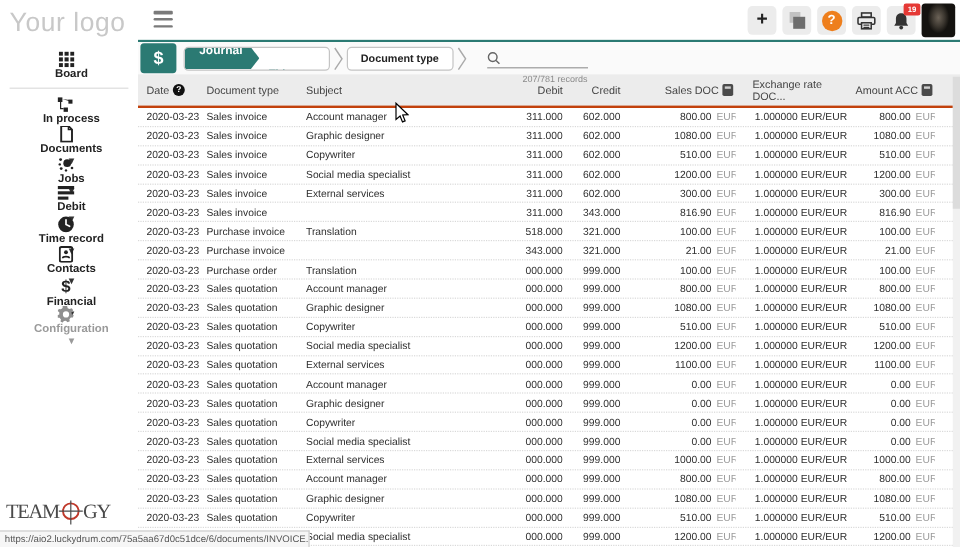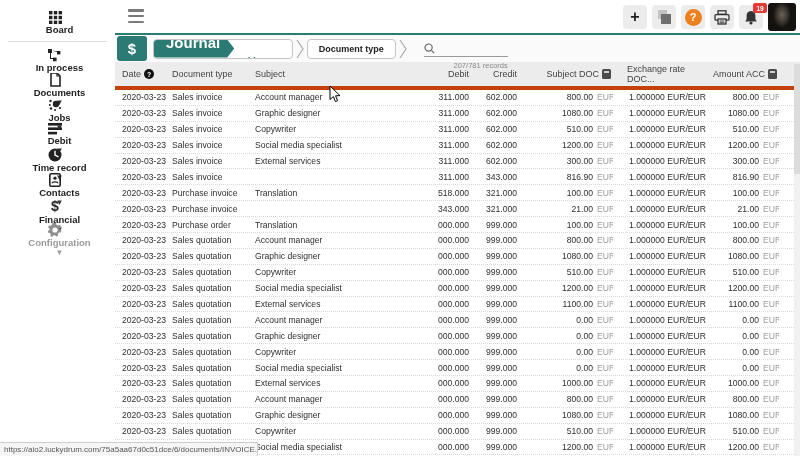--- a/index.html
+++ b/index.html
@@ -47,35 +47,35 @@
     background:radial-gradient(ellipse 9px 13px at 50% 42%, #6b6257 0%, #3a352e 60%, #14120f 100%); }
 
   
   .panel { position:absolute; left:115px; top:33px; right:0; bottom:0; background:#fafafa;
     border-top:2px solid #2b7a73; }
   .ptoolbar { height:27px; display:flex; align-items:center; padding-left:2px; position:relative; }
   .money-tile { width:30px; height:25px; background:#2b7a73; border-radius:3px; color:#fff;
     display:flex; align-items:center; justify-content:center; font-size:15px; font-weight:bold; margin-right:6px; cursor:pointer; }
   .crumb-box { display:flex; align-items:center; height:20px; background:#fff; border:1px solid #c4c4c4;
     border-radius:4px; overflow:hidden; }
-  .crumb-journal { background:#2b7a73; color:#fff; font-size:15px; font-weight:bold; height:100%;
+  .crumb-journal { background:#2b7a73; color:#fff; font-size:10px; font-weight:bold; height:100%;
     display:flex; align-items:center; padding:0 14px 12px 12px; cursor:pointer;
     clip-path:polygon(0 0, calc(100% - 7px) 0, 100% 50%, calc(100% - 7px) 100%, 0 100%); }
   .crumb-thisyear { color:#2b7a73; font-size:9px; font-weight:bold; padding:0 10px 0 8px; cursor:pointer;margin-top:24px; }
   .crumb-doc { background:#fff; border:1px solid #c4c4c4; border-radius:4px; height:20px;
     display:flex; align-items:center; font-size:9px; font-weight:bold; color:#222; padding:0 11px; cursor:pointer; }
   .crumb-sep { margin:0 3px; display:flex; align-items:center; }
   .searchwrap { margin-left:14px; position:relative; display:flex; align-items:flex-end; }
   .search-line { width:84px; border-bottom:1px solid #9a9a9a; height:16px; display:flex; align-items:center; }
   .records { position:absolute; right:0; top:20px; font-size:7.5px; color:#8a8a8a; white-space:nowrap; }
 
   
   .tgrid { display:grid; grid-template-columns:50px 83px 166px 48px 48px 76px 20px 96px 50px 20px;
     padding-left:7px; align-items:center; }
-  .thead { height:28px; background:#ececec; border-bottom:4px solid #c2410c; font-size:9px; color:#444; }
+  .thead { height:28px; background:#ececec; border-bottom:2px solid #c2410c; font-size:9px; color:#444; }
   .thead .h { display:flex; align-items:center; gap:3px; }
   .thead .h.r { justify-content:flex-end; }
   .thead .span2 { grid-column:span 2; padding-right:2px; }
   .ratehead { padding-left:14px; }
   .qmark { width:10px; height:10px; background:#111; color:#fff; border-radius:50%; font-size:7px;
     font-weight:bold; display:flex; align-items:center; justify-content:center; }
   .sumicon { width:9px; height:10px; background:#4a4a4a; border-radius:1.5px; position:relative; }
   .sumicon::after { content:""; position:absolute; left:2px; top:2px; width:5px; height:2px; background:#cfcfcf; }
 
   .tbody { background:#fff; height:408px; overflow:hidden; }
@@ -87,20 +87,21 @@
 
   .scrolltrack { position:absolute; right:0; top:29px; bottom:0; width:6px; background:#f1f1f1; }
   .scrollthumb { position:absolute; right:0; top:0; width:6px; height:110px; background:#dcdcdc; }
 
   .cursor { position:absolute; left:329px; top:85px; z-index:10; pointer-events:none; }
 </style>
 </head>
 <body>
 
 <div class="sidebar">
+  <div class="yourlogo">Your logo</div>
   <div class="side-list">
     <div class="side-item">
       <span class="s-icon">
         <svg width="13" height="13" viewBox="0 0 13 13">
             <g fill="#222">
               <rect x="0" y="0" width="3.4" height="3.4"></rect>
               <rect x="4.8" y="0" width="3.4" height="3.4"></rect>
               <rect x="9.6" y="0" width="3.4" height="3.4"></rect>
               <rect x="0" y="4.8" width="3.4" height="3.4"></rect>
               <rect x="4.8" y="4.8" width="3.4" height="3.4"></rect>
@@ -197,20 +198,28 @@
       <span class="s-icon">
         <svg width="14" height="14" viewBox="0 0 14 14">
             <path fill="#8f8f8f" d="M7 4.4 A2.6 2.6 0 1 0 7 9.6 A2.6 2.6 0 1 0 7 4.4 M6 0 L8 0 L8.4 1.8 L10 2.6 L11.8 1.8 L13 3.6 L11.6 5 L11.8 6.8 L13.4 7.6 L12.8 9.6 L11 9.6 L9.8 11 L10.2 12.8 L8.2 13.6 L7 12.2 L5.2 12.6 L4.2 14 L2.4 13 L2.8 11.2 L1.6 9.8 L0 9.8 L-0.2 7.8 L1.4 7 L1.4 5.2 L0 4.2 L1 2.4 L2.8 2.8 L4.2 1.6 L4.2 0 Z" fill-rule="evenodd"></path>
           </svg>
       </span>
       <span class="s-label muted">Configuration</span>
       <span class="caret muted">▼</span>
     </div>
   </div>
 
+  <div class="teamogy">
+    <span>TEAM</span>
+    <svg width="22" height="22" viewBox="0 0 22 22">
+      <circle cx="11" cy="10" r="6.5" fill="none" stroke="#c0392b" stroke-width="1.6"></circle>
+      <path d="M11 1 L11 21 M1 10 L21 10" stroke="#4a4a4a" stroke-width="1"></path>
+    </svg>
+    <span>GY</span>
+  </div>
 </div>
 
 <div class="statusbar">https://aio2.luckydrum.com/75a5aa67d0c51dce/6/documents/INVOICE.SALES/1628</div>
 
 <div class="topbar">
   <div class="hamburger">
       <span></span>
       <span></span>
       <span></span>
     </div>
@@ -278,21 +287,21 @@
   <div class="tgrid thead">
     <div class="h">
       <span>Date</span>
       <span class="qmark">?</span>
     </div>
     <div class="h">Document type</div>
     <div class="h">Subject</div>
     <div class="h r">Debit</div>
     <div class="h r">Credit</div>
     <div class="h r span2">
-      <span>Subject DOC</span>
+      <span>Sales DOC</span>
       <span class="sumicon"></span>
     </div>
     <div class="h ratehead">Exchange rate DOC...</div>
     <div class="h r span2">
       <span>Amount ACC</span>
       <span class="sumicon"></span>
     </div>
   </div>
 
   <div class="tbody">

